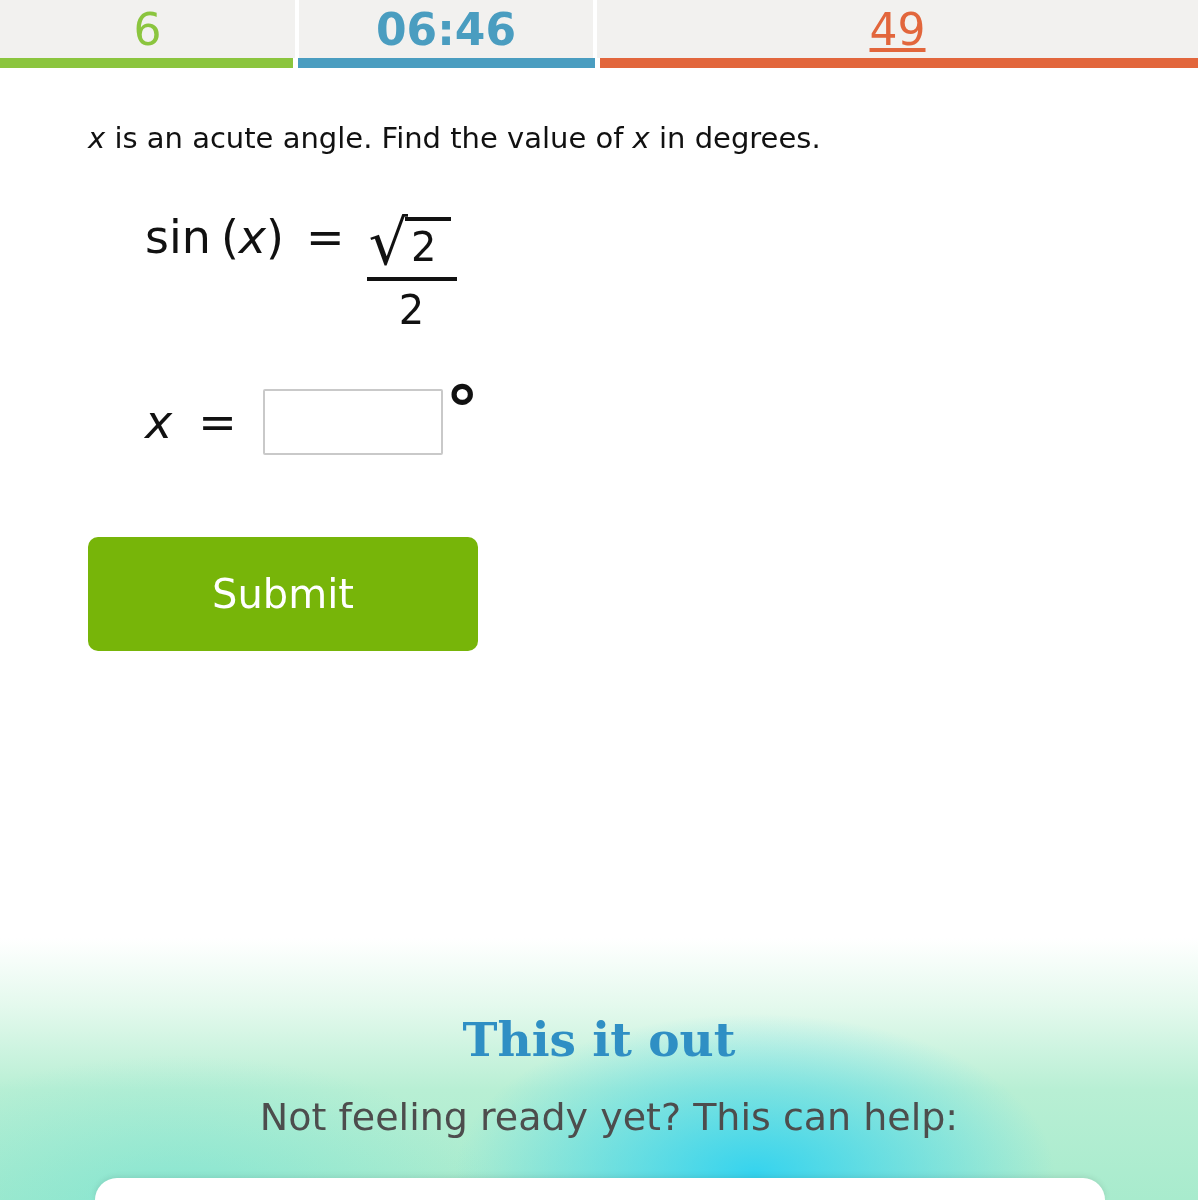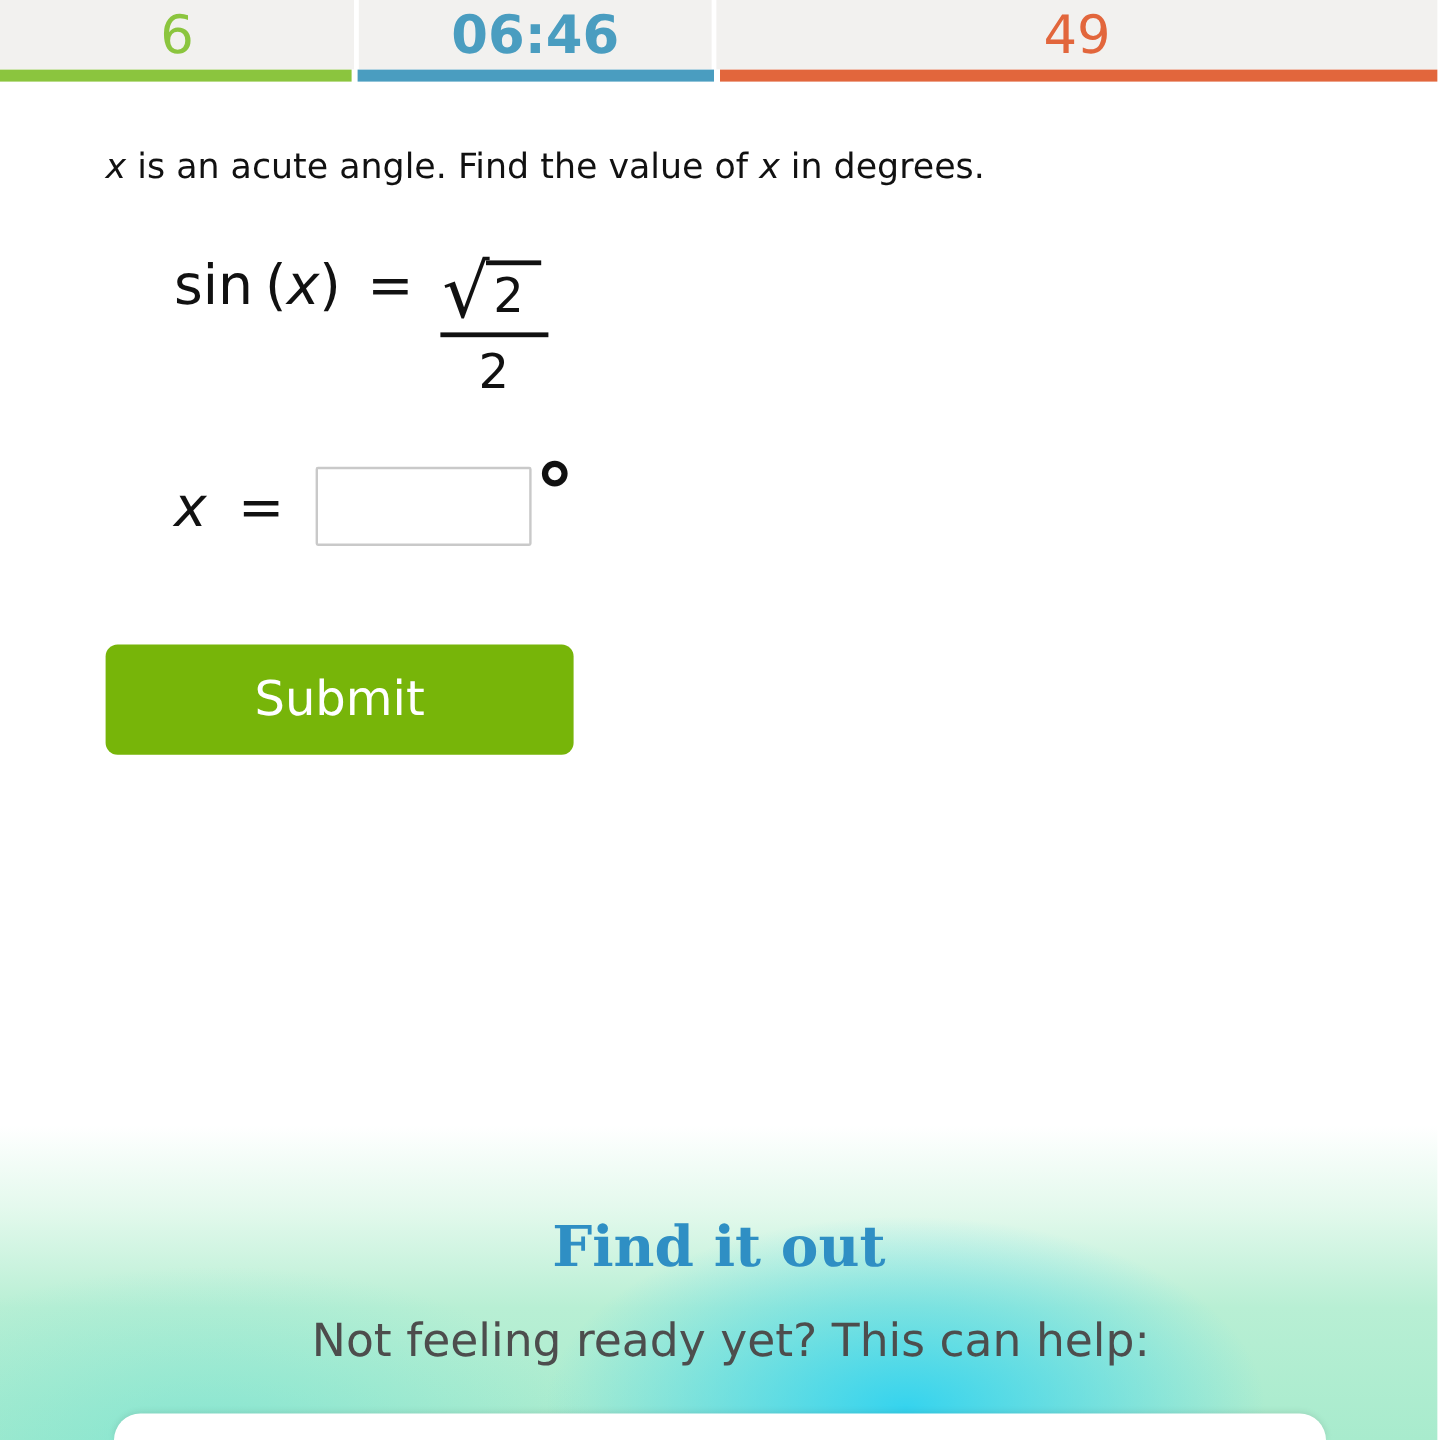--- a/index.html
+++ b/index.html
@@ -25,21 +25,21 @@
     font-size: 44px;
   }
   .cell-questions { width: 295px; color: var(--green, #8bc53e); }
   .cell-timer {
     width: 302px;
     color: var(--blue, #4a9dc0);
     border-left: 4px solid #ffffff;
     border-right: 4px solid #ffffff;
     font-weight: bold;
   }
-  .cell-score { flex: 1; color: var(--orange, #e2663c); }
+  .cell-score { flex: 1; color: var(--orange, #e2663c); text-decoration: underline; }
 
   .progress-bars { display: flex; height: 10px; background: #ffffff; }
   .bar { height: 10px; }
   .bar-green  { width: 293px; background: var(--green, #8bc53e); margin-right: 5px; }
   .bar-blue   { width: 297px; background: var(--blue, #4a9dc0); margin-right: 5px; }
   .bar-orange { flex: 1; background: var(--orange, #e2663c); }
 
   
   .question {
     margin: 38px 60px 0 88px;
@@ -113,21 +113,21 @@
     font-weight: bold;
     line-height: 44px;
     margin-left: 3px;
   }
 
   
   .submit-button {
     display: block;
     margin: 82px 0 0 88px;
     width: 390px;
-    height: 92px;
+    height: 114px;
     background: var(--submit_green, #77b509);
     border: none;
     border-radius: 10px;
     color: #ffffff;
     font-size: 40px;
     font-family: inherit;
     cursor: pointer;
   }
 
   
@@ -208,16 +208,16 @@
 <div class="answer-row">
   <i>x</i>
   <span class="eq">=</span>
   <input class="answer-input" type="text" value="" style="">
   <span class="degree">°</span>
 </div>
 
 <button class="submit-button">Submit</button>
 
 <div class="footer">
-  <div class="workout-heading">Find it out</div>
+  <div class="workout-heading">This it out</div>
   <div class="help-text">Not feeling ready yet? This can help:</div>
   <div class="help-card"></div>
 </div>
 
 </body></html>

